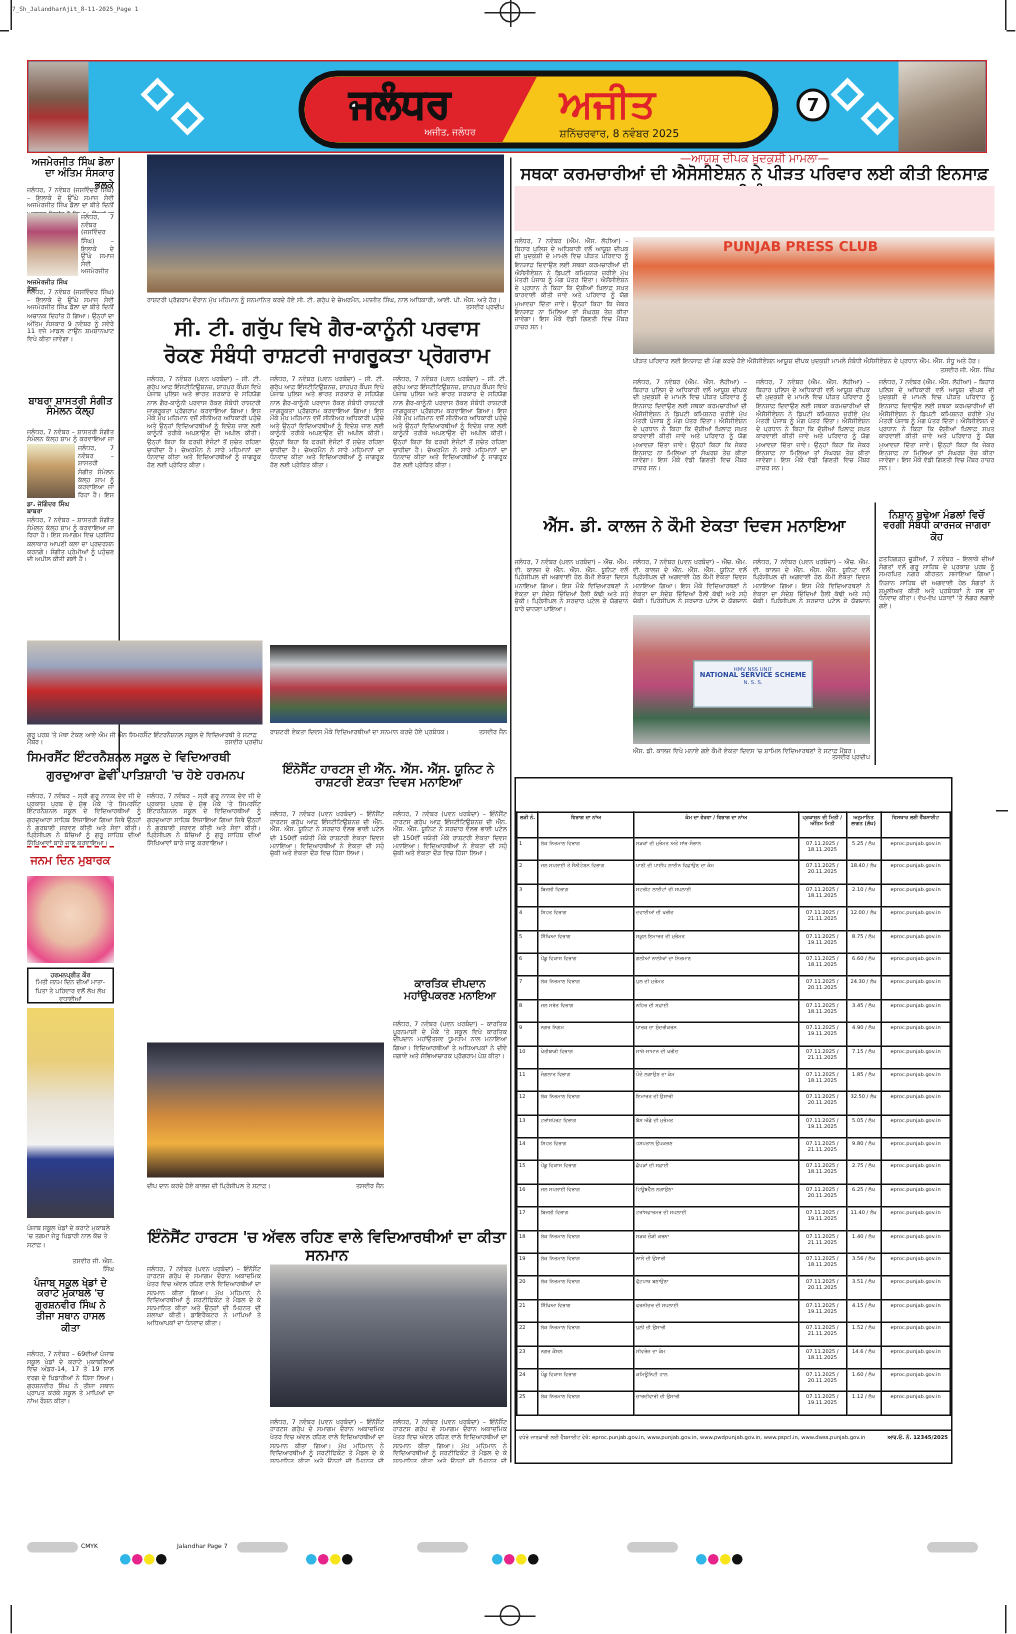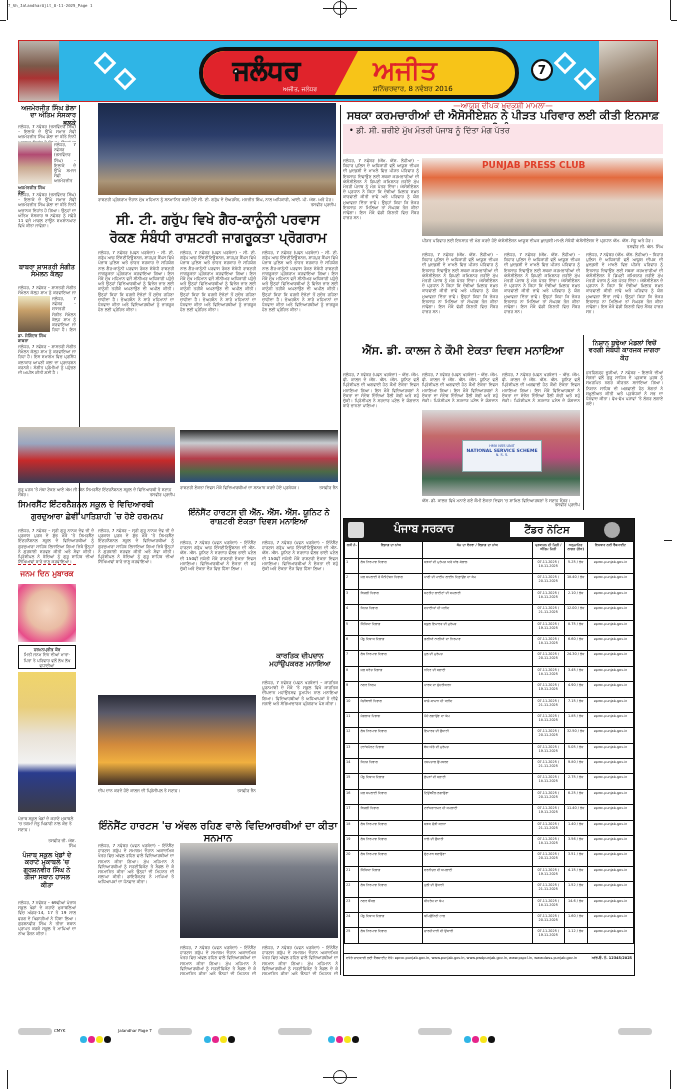--- a/index.html
+++ b/index.html
@@ -59,21 +59,21 @@
   <div class="abs mast-photo-l"></div>
   <div class="abs diamond" style="left:78px;top:14px"></div>
   <div class="abs diamond" style="left:98px;top:30px"></div>
   <div class="abs diamond" style="left:538px;top:14px"></div>
   <div class="abs diamond" style="left:558px;top:30px"></div>
   <div class="abs pill">
     <div class="abs pill-red"></div>
     <div class="abs mast-title-a">ਜਲੰਧਰ</div>
     <div class="abs mast-title-b">ਅਜੀਤ</div>
     <div class="abs mast-loc">ਅਜੀਤ, ਜਲੰਧਰ</div>
-    <div class="abs mast-date">ਸ਼ਨਿੱਚਰਵਾਰ, 8 ਨਵੰਬਰ 2016</div>
+    <div class="abs mast-date">ਸ਼ਨਿੱਚਰਵਾਰ, 8 ਨਵੰਬਰ 2025</div>
   </div>
   <div class="abs page-num">7</div>
   <div class="abs mast-photo-r"></div>
 </div>
 
 <div class="abs hl" style="left:18px;top:105px;width:58px;font-size:6.5px;text-align:right">ਅਜਮੇਰਜੀਤ ਸਿੰਘ ਡੋਲਾ ਦਾ ਅੰਤਿਮ ਸੰਸਕਾਰ ਭਲਕੇ</div>
 <div class="abs body-text" style="left:18px;top:124px;width:58px;height:18px">ਜਲੰਧਰ, 7 ਨਵੰਬਰ (ਜਸਵਿੰਦਰ ਸਿੰਘ) – ਇਲਾਕੇ ਦੇ ਉੱਘੇ ਸਮਾਜ ਸੇਵੀ ਅਜਮੇਰਜੀਤ ਸਿੰਘ ਡੋਲਾ ਦਾ ਬੀਤੇ ਦਿਨੀਂ ਅਚਾਨਕ ਦਿਹਾਂਤ ਹੋ ਗਿਆ। ਉਨ੍ਹਾਂ ਦਾ ਅੰਤਿਮ ਸੰਸਕਾਰ 9 ਨਵੰਬਰ ਨੂੰ ਸਵੇਰੇ 11 ਵਜੇ ਮਾਡਲ ਟਾਊਨ ਸ਼ਮਸ਼ਾਨਘਾਟ ਵਿਖੇ ਕੀਤਾ ਜਾਵੇਗਾ।</div>
 <div class="abs photo" style="left:18px;top:142px;width:34px;height:42px;background:linear-gradient(180deg,#d4d0c6,#b24b73 30%,#caa890 60%,#ece6da)"></div>
 <div class="abs body-text" style="left:54px;top:142px;width:22px;height:42px">ਜਲੰਧਰ, 7 ਨਵੰਬਰ (ਜਸਵਿੰਦਰ ਸਿੰਘ) – ਇਲਾਕੇ ਦੇ ਉੱਘੇ ਸਮਾਜ ਸੇਵੀ ਅਜਮੇਰਜੀਤ ਸਿੰਘ ਡੋਲਾ ਦਾ ਬੀਤੇ ਦਿਨੀਂ ਅਚਾਨਕ ਦਿਹਾਂਤ ਹੋ ਗਿਆ। ਉਨ੍ਹਾਂ ਦਾ ਅੰਤਿਮ ਸੰਸਕਾਰ 9 ਨਵੰਬਰ ਨੂੰ ਸਵੇਰੇ 11 ਵਜੇ ਮਾਡਲ ਟਾਊਨ ਸ਼ਮਸ਼ਾਨਘਾਟ ਵਿਖੇ ਕੀਤਾ ਜਾਵੇਗਾ।</div>
 <div class="abs cap" style="left:18px;top:185px;width:34px;font-weight:bold">ਅਜਮੇਰਜੀਤ ਸਿੰਘ ਡੋਲਾ</div>
@@ -138,21 +138,20 @@
 <div class="abs body-text" style="left:98px;top:843px;width:76px;height:128px">ਜਲੰਧਰ, 7 ਨਵੰਬਰ (ਪਵਨ ਖਰਬੰਦਾ) – ਇੰਨੋਸੈਂਟ ਹਾਰਟਸ ਗਰੁੱਪ ਦੇ ਸਮਾਗਮ ਦੌਰਾਨ ਅਕਾਦਮਿਕ ਖੇਤਰ ਵਿਚ ਅੱਵਲ ਰਹਿਣ ਵਾਲੇ ਵਿਦਿਆਰਥੀਆਂ ਦਾ ਸਨਮਾਨ ਕੀਤਾ ਗਿਆ। ਮੁੱਖ ਮਹਿਮਾਨ ਨੇ ਵਿਦਿਆਰਥੀਆਂ ਨੂੰ ਸਰਟੀਫਿਕੇਟ ਤੇ ਮੈਡਲ ਦੇ ਕੇ ਸਨਮਾਨਿਤ ਕੀਤਾ ਅਤੇ ਉਨ੍ਹਾਂ ਦੀ ਮਿਹਨਤ ਦੀ ਸ਼ਲਾਘਾ ਕੀਤੀ। ਡਾਇਰੈਕਟਰ ਨੇ ਮਾਪਿਆਂ ਤੇ ਅਧਿਆਪਕਾਂ ਦਾ ਧੰਨਵਾਦ ਕੀਤਾ।</div>
 <div class="abs photo" style="left:180px;top:843px;width:158px;height:95px;background:linear-gradient(180deg,#c8c6c2 0%,#7a7e88 25%,#5a5e6a 55%,#2a2c38 100%)"></div>
 <div class="abs body-text" style="left:180px;top:945px;width:76px;height:30px">ਜਲੰਧਰ, 7 ਨਵੰਬਰ (ਪਵਨ ਖਰਬੰਦਾ) – ਇੰਨੋਸੈਂਟ ਹਾਰਟਸ ਗਰੁੱਪ ਦੇ ਸਮਾਗਮ ਦੌਰਾਨ ਅਕਾਦਮਿਕ ਖੇਤਰ ਵਿਚ ਅੱਵਲ ਰਹਿਣ ਵਾਲੇ ਵਿਦਿਆਰਥੀਆਂ ਦਾ ਸਨਮਾਨ ਕੀਤਾ ਗਿਆ। ਮੁੱਖ ਮਹਿਮਾਨ ਨੇ ਵਿਦਿਆਰਥੀਆਂ ਨੂੰ ਸਰਟੀਫਿਕੇਟ ਤੇ ਮੈਡਲ ਦੇ ਕੇ ਸਨਮਾਨਿਤ ਕੀਤਾ ਅਤੇ ਉਨ੍ਹਾਂ ਦੀ ਮਿਹਨਤ ਦੀ ਸ਼ਲਾਘਾ ਕੀਤੀ। ਡਾਇਰੈਕਟਰ ਨੇ ਮਾਪਿਆਂ ਤੇ ਅਧਿਆਪਕਾਂ ਦਾ ਧੰਨਵਾਦ ਕੀਤਾ।</div>
 <div class="abs body-text" style="left:262px;top:945px;width:76px;height:30px">ਜਲੰਧਰ, 7 ਨਵੰਬਰ (ਪਵਨ ਖਰਬੰਦਾ) – ਇੰਨੋਸੈਂਟ ਹਾਰਟਸ ਗਰੁੱਪ ਦੇ ਸਮਾਗਮ ਦੌਰਾਨ ਅਕਾਦਮਿਕ ਖੇਤਰ ਵਿਚ ਅੱਵਲ ਰਹਿਣ ਵਾਲੇ ਵਿਦਿਆਰਥੀਆਂ ਦਾ ਸਨਮਾਨ ਕੀਤਾ ਗਿਆ। ਮੁੱਖ ਮਹਿਮਾਨ ਨੇ ਵਿਦਿਆਰਥੀਆਂ ਨੂੰ ਸਰਟੀਫਿਕੇਟ ਤੇ ਮੈਡਲ ਦੇ ਕੇ ਸਨਮਾਨਿਤ ਕੀਤਾ ਅਤੇ ਉਨ੍ਹਾਂ ਦੀ ਮਿਹਨਤ ਦੀ ਸ਼ਲਾਘਾ ਕੀਤੀ। ਡਾਇਰੈਕਟਰ ਨੇ ਮਾਪਿਆਂ ਤੇ ਅਧਿਆਪਕਾਂ ਦਾ ਧੰਨਵਾਦ ਕੀਤਾ।</div>
 
 <div class="abs vrule" style="left:340px;top:105px;height:870px"></div>
 
 <div class="abs hl-red" style="left:343px;top:101px;width:320px;font-size:7.5px;text-align:center">—ਆਯੂਸ਼ ਦੀਪਕ ਖ਼ੁਦਕੁਸ਼ੀ ਮਾਮਲਾ—</div>
 <div class="abs hl" style="left:343px;top:110px;width:320px;font-size:11px;text-align:center">ਸਥਕਾ ਕਰਮਚਾਰੀਆਂ ਦੀ ਐਸੋਸੀਏਸ਼ਨ ਨੇ ਪੀੜਤ ਪਰਿਵਾਰ ਲਈ ਕੀਤੀ ਇਨਸਾਫ਼ ਦੀ ਮੰਗ</div>
 <div class="abs deck" style="left:343px;top:124px;width:320px;height:30px">
-  <div>• <span>ਡੀ. ਸੀ. ਜ਼ਰੀਏ ਮੁੱਖ ਮੰਤਰੀ ਪੰਜਾਬ ਨੂੰ ਦਿੱਤਾ ਮੰਗ ਪੱਤਰ</span></div>
 </div>
 <div class="abs body-text" style="left:343px;top:158px;width:76px;height:100px">ਜਲੰਧਰ, 7 ਨਵੰਬਰ (ਐੱਮ. ਐੱਸ. ਲੋਹੀਆ) – ਬਿਹਾਰ ਪੁਲਿਸ ਦੇ ਅਧਿਕਾਰੀ ਵਲੋਂ ਆਯੂਸ਼ ਦੀਪਕ ਦੀ ਖ਼ੁਦਕੁਸ਼ੀ ਦੇ ਮਾਮਲੇ ਵਿਚ ਪੀੜਤ ਪਰਿਵਾਰ ਨੂੰ ਇਨਸਾਫ਼ ਦਿਵਾਉਣ ਲਈ ਸਥਕਾ ਕਰਮਚਾਰੀਆਂ ਦੀ ਐਸੋਸੀਏਸ਼ਨ ਨੇ ਡਿਪਟੀ ਕਮਿਸ਼ਨਰ ਜ਼ਰੀਏ ਮੁੱਖ ਮੰਤਰੀ ਪੰਜਾਬ ਨੂੰ ਮੰਗ ਪੱਤਰ ਦਿੱਤਾ। ਐਸੋਸੀਏਸ਼ਨ ਦੇ ਪ੍ਰਧਾਨ ਨੇ ਕਿਹਾ ਕਿ ਦੋਸ਼ੀਆਂ ਖ਼ਿਲਾਫ਼ ਸਖ਼ਤ ਕਾਰਵਾਈ ਕੀਤੀ ਜਾਵੇ ਅਤੇ ਪਰਿਵਾਰ ਨੂੰ ਯੋਗ ਮੁਆਵਜ਼ਾ ਦਿੱਤਾ ਜਾਵੇ। ਉਨ੍ਹਾਂ ਕਿਹਾ ਕਿ ਜੇਕਰ ਇਨਸਾਫ਼ ਨਾ ਮਿਲਿਆ ਤਾਂ ਸੰਘਰਸ਼ ਤੇਜ਼ ਕੀਤਾ ਜਾਵੇਗਾ। ਇਸ ਮੌਕੇ ਵੱਡੀ ਗਿਣਤੀ ਵਿਚ ਮੈਂਬਰ ਹਾਜ਼ਰ ਸਨ।</div>
 <div class="abs photo" style="left:422px;top:158px;width:241px;height:78px;background:linear-gradient(180deg,#f1e7e2 0%,#e36b3f 25%,#e3d2c5 55%,#d7c9ba 80%,#a6a098 100%)">
   <div class="abs" style="left:60px;top:2px;font-size:9px;font-weight:bold;color:#e0402b">PUNJAB PRESS CLUB</div>
 </div>
 <div class="abs cap" style="left:422px;top:238px;width:241px">ਪੀੜਤ ਪਰਿਵਾਰ ਲਈ ਇਨਸਾਫ਼ ਦੀ ਮੰਗ ਕਰਦੇ ਹੋਏ ਐਸੋਸੀਏਸ਼ਨ ਆਯੂਸ਼ ਦੀਪਕ ਖ਼ੁਦਕੁਸ਼ੀ ਮਾਮਲੇ ਸੰਬੰਧੀ ਐਸੋਸੀਏਸ਼ਨ ਦੇ ਪ੍ਰਧਾਨ ਐੱਮ. ਐੱਸ. ਸੰਧੂ ਅਤੇ ਹੋਰ।</div>
 <div class="abs cap" style="left:610px;top:244px;width:53px;text-align:right">ਤਸਵੀਰ ਜੀ. ਐਸ. ਸਿੰਘ</div>
 <div class="abs body-text" style="left:422px;top:252px;width:76px;height:76px">ਜਲੰਧਰ, 7 ਨਵੰਬਰ (ਐੱਮ. ਐੱਸ. ਲੋਹੀਆ) – ਬਿਹਾਰ ਪੁਲਿਸ ਦੇ ਅਧਿਕਾਰੀ ਵਲੋਂ ਆਯੂਸ਼ ਦੀਪਕ ਦੀ ਖ਼ੁਦਕੁਸ਼ੀ ਦੇ ਮਾਮਲੇ ਵਿਚ ਪੀੜਤ ਪਰਿਵਾਰ ਨੂੰ ਇਨਸਾਫ਼ ਦਿਵਾਉਣ ਲਈ ਸਥਕਾ ਕਰਮਚਾਰੀਆਂ ਦੀ ਐਸੋਸੀਏਸ਼ਨ ਨੇ ਡਿਪਟੀ ਕਮਿਸ਼ਨਰ ਜ਼ਰੀਏ ਮੁੱਖ ਮੰਤਰੀ ਪੰਜਾਬ ਨੂੰ ਮੰਗ ਪੱਤਰ ਦਿੱਤਾ। ਐਸੋਸੀਏਸ਼ਨ ਦੇ ਪ੍ਰਧਾਨ ਨੇ ਕਿਹਾ ਕਿ ਦੋਸ਼ੀਆਂ ਖ਼ਿਲਾਫ਼ ਸਖ਼ਤ ਕਾਰਵਾਈ ਕੀਤੀ ਜਾਵੇ ਅਤੇ ਪਰਿਵਾਰ ਨੂੰ ਯੋਗ ਮੁਆਵਜ਼ਾ ਦਿੱਤਾ ਜਾਵੇ। ਉਨ੍ਹਾਂ ਕਿਹਾ ਕਿ ਜੇਕਰ ਇਨਸਾਫ਼ ਨਾ ਮਿਲਿਆ ਤਾਂ ਸੰਘਰਸ਼ ਤੇਜ਼ ਕੀਤਾ ਜਾਵੇਗਾ। ਇਸ ਮੌਕੇ ਵੱਡੀ ਗਿਣਤੀ ਵਿਚ ਮੈਂਬਰ ਹਾਜ਼ਰ ਸਨ।</div>
 <div class="abs body-text" style="left:504px;top:252px;width:76px;height:76px">ਜਲੰਧਰ, 7 ਨਵੰਬਰ (ਐੱਮ. ਐੱਸ. ਲੋਹੀਆ) – ਬਿਹਾਰ ਪੁਲਿਸ ਦੇ ਅਧਿਕਾਰੀ ਵਲੋਂ ਆਯੂਸ਼ ਦੀਪਕ ਦੀ ਖ਼ੁਦਕੁਸ਼ੀ ਦੇ ਮਾਮਲੇ ਵਿਚ ਪੀੜਤ ਪਰਿਵਾਰ ਨੂੰ ਇਨਸਾਫ਼ ਦਿਵਾਉਣ ਲਈ ਸਥਕਾ ਕਰਮਚਾਰੀਆਂ ਦੀ ਐਸੋਸੀਏਸ਼ਨ ਨੇ ਡਿਪਟੀ ਕਮਿਸ਼ਨਰ ਜ਼ਰੀਏ ਮੁੱਖ ਮੰਤਰੀ ਪੰਜਾਬ ਨੂੰ ਮੰਗ ਪੱਤਰ ਦਿੱਤਾ। ਐਸੋਸੀਏਸ਼ਨ ਦੇ ਪ੍ਰਧਾਨ ਨੇ ਕਿਹਾ ਕਿ ਦੋਸ਼ੀਆਂ ਖ਼ਿਲਾਫ਼ ਸਖ਼ਤ ਕਾਰਵਾਈ ਕੀਤੀ ਜਾਵੇ ਅਤੇ ਪਰਿਵਾਰ ਨੂੰ ਯੋਗ ਮੁਆਵਜ਼ਾ ਦਿੱਤਾ ਜਾਵੇ। ਉਨ੍ਹਾਂ ਕਿਹਾ ਕਿ ਜੇਕਰ ਇਨਸਾਫ਼ ਨਾ ਮਿਲਿਆ ਤਾਂ ਸੰਘਰਸ਼ ਤੇਜ਼ ਕੀਤਾ ਜਾਵੇਗਾ। ਇਸ ਮੌਕੇ ਵੱਡੀ ਗਿਣਤੀ ਵਿਚ ਮੈਂਬਰ ਹਾਜ਼ਰ ਸਨ।</div>
 <div class="abs body-text" style="left:586px;top:252px;width:77px;height:76px">ਜਲੰਧਰ, 7 ਨਵੰਬਰ (ਐੱਮ. ਐੱਸ. ਲੋਹੀਆ) – ਬਿਹਾਰ ਪੁਲਿਸ ਦੇ ਅਧਿਕਾਰੀ ਵਲੋਂ ਆਯੂਸ਼ ਦੀਪਕ ਦੀ ਖ਼ੁਦਕੁਸ਼ੀ ਦੇ ਮਾਮਲੇ ਵਿਚ ਪੀੜਤ ਪਰਿਵਾਰ ਨੂੰ ਇਨਸਾਫ਼ ਦਿਵਾਉਣ ਲਈ ਸਥਕਾ ਕਰਮਚਾਰੀਆਂ ਦੀ ਐਸੋਸੀਏਸ਼ਨ ਨੇ ਡਿਪਟੀ ਕਮਿਸ਼ਨਰ ਜ਼ਰੀਏ ਮੁੱਖ ਮੰਤਰੀ ਪੰਜਾਬ ਨੂੰ ਮੰਗ ਪੱਤਰ ਦਿੱਤਾ। ਐਸੋਸੀਏਸ਼ਨ ਦੇ ਪ੍ਰਧਾਨ ਨੇ ਕਿਹਾ ਕਿ ਦੋਸ਼ੀਆਂ ਖ਼ਿਲਾਫ਼ ਸਖ਼ਤ ਕਾਰਵਾਈ ਕੀਤੀ ਜਾਵੇ ਅਤੇ ਪਰਿਵਾਰ ਨੂੰ ਯੋਗ ਮੁਆਵਜ਼ਾ ਦਿੱਤਾ ਜਾਵੇ। ਉਨ੍ਹਾਂ ਕਿਹਾ ਕਿ ਜੇਕਰ ਇਨਸਾਫ਼ ਨਾ ਮਿਲਿਆ ਤਾਂ ਸੰਘਰਸ਼ ਤੇਜ਼ ਕੀਤਾ ਜਾਵੇਗਾ। ਇਸ ਮੌਕੇ ਵੱਡੀ ਗਿਣਤੀ ਵਿਚ ਮੈਂਬਰ ਹਾਜ਼ਰ ਸਨ।</div>
@@ -169,26 +168,20 @@
   </div>
 </div>
 <div class="abs cap" style="left:422px;top:498px;width:158px">ਐੱਸ. ਡੀ. ਕਾਲਜ ਵਿਖੇ ਮਨਾਏ ਗਏ ਕੌਮੀ ਏਕਤਾ ਦਿਵਸ 'ਚ ਸ਼ਾਮਿਲ ਵਿਦਿਆਰਥਣਾਂ ਤੇ ਸਟਾਫ਼ ਮੈਂਬਰ।</div>
 <div class="abs cap" style="left:540px;top:502px;width:40px;text-align:right">ਤਸਵੀਰ ਪ੍ਰਦੀਪ</div>
 
 <div class="abs vrule" style="left:583px;top:335px;height:175px"></div>
 <div class="abs hl" style="left:586px;top:340px;width:77px;font-size:6.5px;text-align:center">ਨਿਸ਼ਾਨ ਬੁਢੇਆ ਮੰਡਲਾਂ ਵਿਚੋਂ ਵਰਗੀ ਸੰਬੰਧੀ ਕਾਰਜਕ ਜਾਗਰਾ ਕੋਹ</div>
 <div class="abs body-text" style="left:586px;top:370px;width:77px;height:138px">ਫ਼ਤਹਿਗੜ੍ਹ ਚੂੜੀਆਂ, 7 ਨਵੰਬਰ – ਇਲਾਕੇ ਦੀਆਂ ਸੰਗਤਾਂ ਵਲੋਂ ਗੁਰੂ ਸਾਹਿਬ ਦੇ ਪ੍ਰਕਾਸ਼ ਪੁਰਬ ਨੂੰ ਸਮਰਪਿਤ ਨਗਰ ਕੀਰਤਨ ਸਜਾਇਆ ਗਿਆ। ਨਿਸ਼ਾਨ ਸਾਹਿਬ ਦੀ ਅਗਵਾਈ ਹੇਠ ਸੰਗਤਾਂ ਨੇ ਸ਼ਮੂਲੀਅਤ ਕੀਤੀ ਅਤੇ ਪ੍ਰਬੰਧਕਾਂ ਨੇ ਸਭ ਦਾ ਧੰਨਵਾਦ ਕੀਤਾ। ਵੱਖ-ਵੱਖ ਪੜਾਵਾਂ 'ਤੇ ਲੰਗਰ ਲਗਾਏ ਗਏ।</div>
 
 <div class="abs tender">
-  <div class="abs tender-head">
-    <div class="abs tender-logo" style="left:4px;background:#ddd;border-radius:2px"></div>
-    <div class="abs tender-title">ਪੰਜਾਬ ਸਰਕਾਰ</div>
-    <div class="abs tender-box">ਟੈਂਡਰ ਨੋਟਿਸ</div>
-    <div class="abs tender-logo" style="left:260px"></div>
-  </div>
   <table class="tt">
     <thead>
       <tr>
         <th style="width:5%">ਲੜੀ ਨੰ.</th>
         <th style="width:22%">ਵਿਭਾਗ ਦਾ ਨਾਂਅ</th>
         <th style="width:38%">ਕੰਮ ਦਾ ਵੇਰਵਾ / ਵਿਭਾਗ ਦਾ ਨਾਂਅ</th>
         <th style="width:11%">ਪ੍ਰਕਾਸ਼ਨ ਦੀ ਮਿਤੀ / ਅੰਤਿਮ ਮਿਤੀ</th>
         <th style="width:8%">ਅਨੁਮਾਨਿਤ ਲਾਗਤ (ਲੱਖ)</th>
         <th style="width:16%">ਵਿਸਥਾਰ ਲਈ ਵੈੱਬਸਾਈਟ</th>
       </tr>

